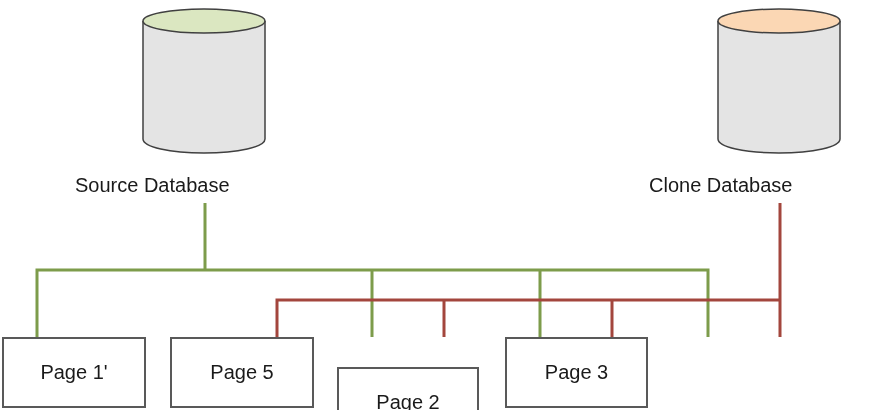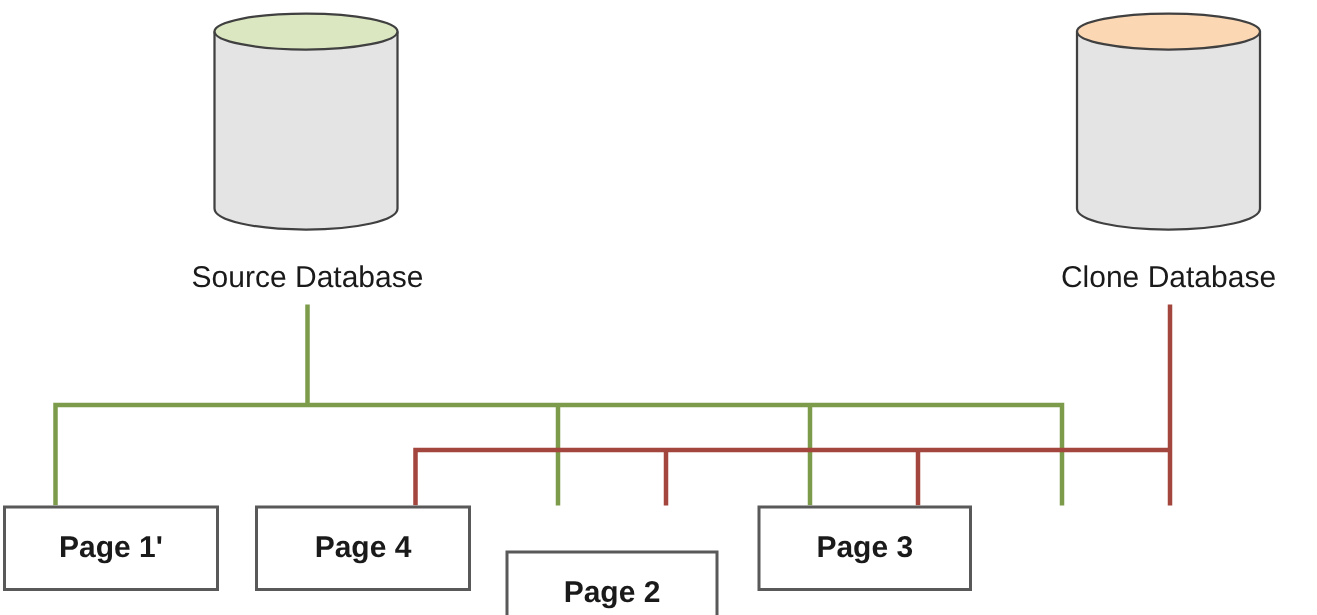--- a/index.html
+++ b/index.html
@@ -13,43 +13,41 @@
   }
   .diagram-svg {
     position: absolute;
     left: 0; top: 0;
     width: 878px; height: 410px;
   }
   .db-label {
     position: absolute;
     top: 172px;
     width: 260px;
-    text-align: center;
     font-size: 20px;
     color: #1a1a1a;
     letter-spacing: 0px;
     line-height: 26px;
     white-space: nowrap;
   }
   .db-label.source { left: 75px; }   
   .db-label.clone  { left: 649px; }  
   .page-box {
     position: absolute;
     top: 337px;
-    height: 57px;
+    height: 71px;
     box-sizing: border-box;
     background: #ffffff;
     border: 2px solid #595959;
     display: flex;
     align-items: center;
     justify-content: center;
     font-size: 20px;
     color: #1a1a1a;
     white-space: nowrap;
-    font-weight: bold;
   }
   .page-box.p0 { left: 2px;   width: 144px; }
   .page-box.p1 { left: 170px; width: 144px; }
   .page-box.p2 { left: 337px; width: 142px; margin-top: 30px; }
   .page-box.p3 { left: 505px; width: 143px; }
   .page-box.p4 { left: 673px; width: 143px; }
 </style>
 </head>
 <body>
 
@@ -73,21 +71,21 @@
   </svg>
 
   <div class="db-label source">Source Database</div>
 
   <div class="db-label clone">Clone Database</div>
 
   <div class="page-box p0">
     <span>Page 1'</span>
   </div>
   <div class="page-box p1">
-    <span>Page 4</span>
+    <span>Page 5</span>
   </div>
   <div class="page-box p2">
     <span>Page 2</span>
   </div>
   <div class="page-box p3">
     <span>Page 3</span>
   </div>
 
 </div>
 

